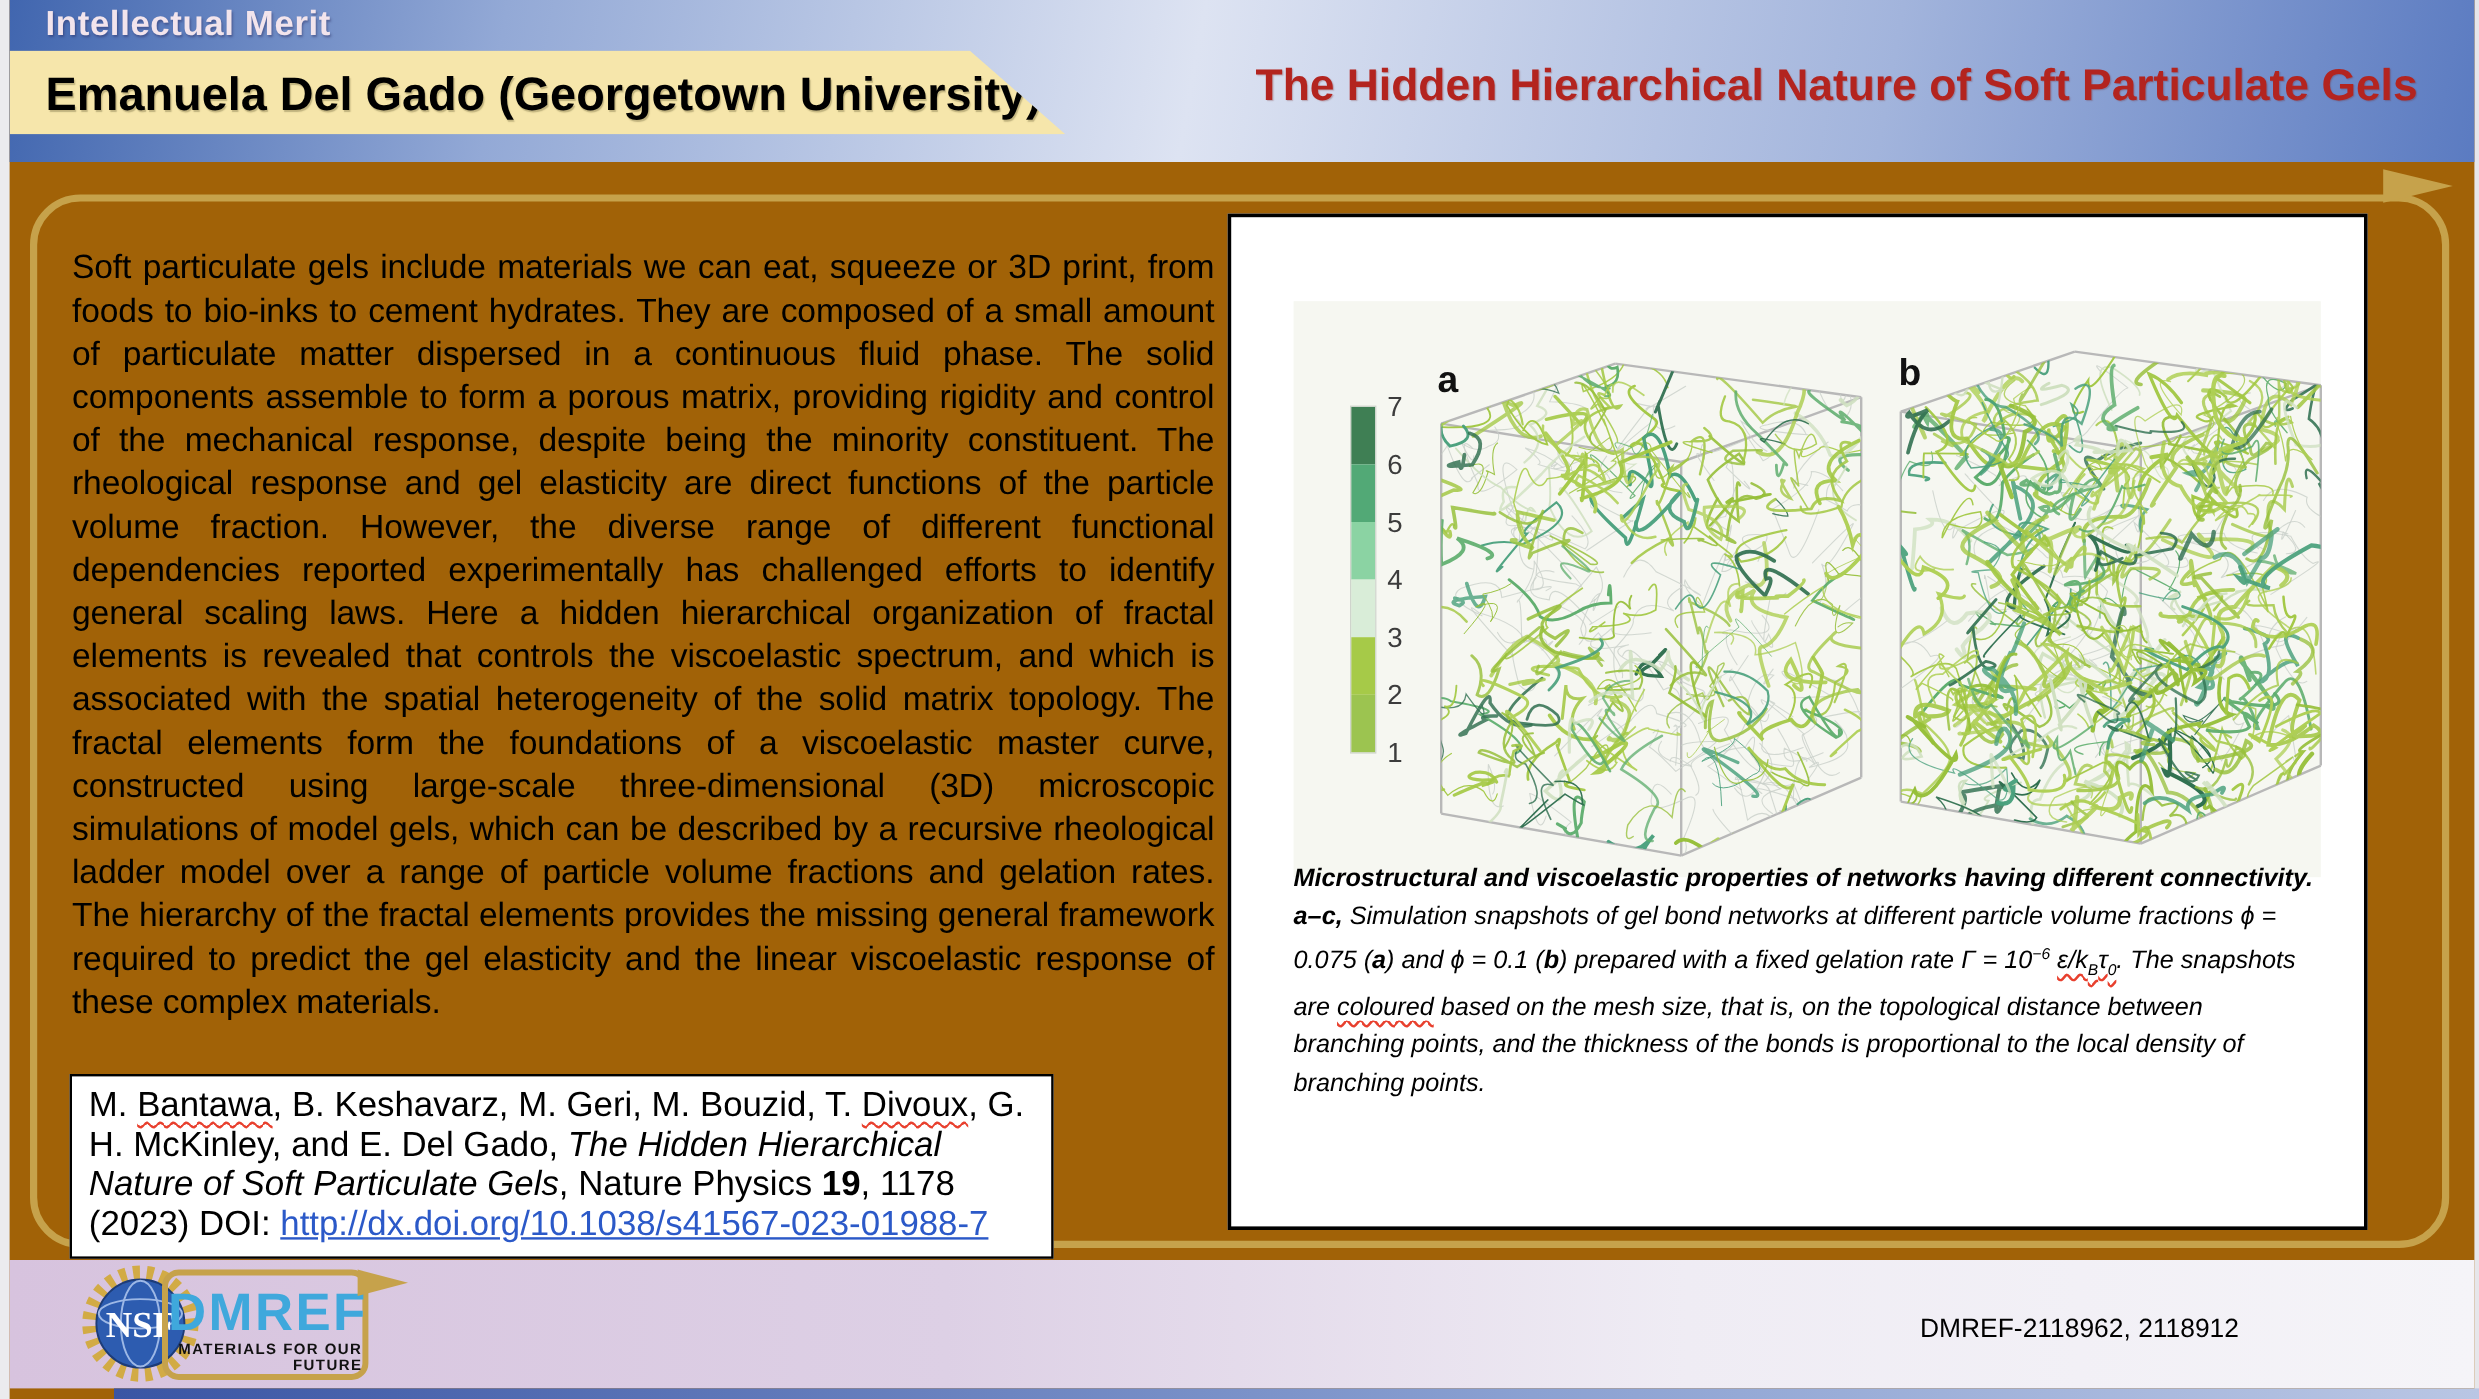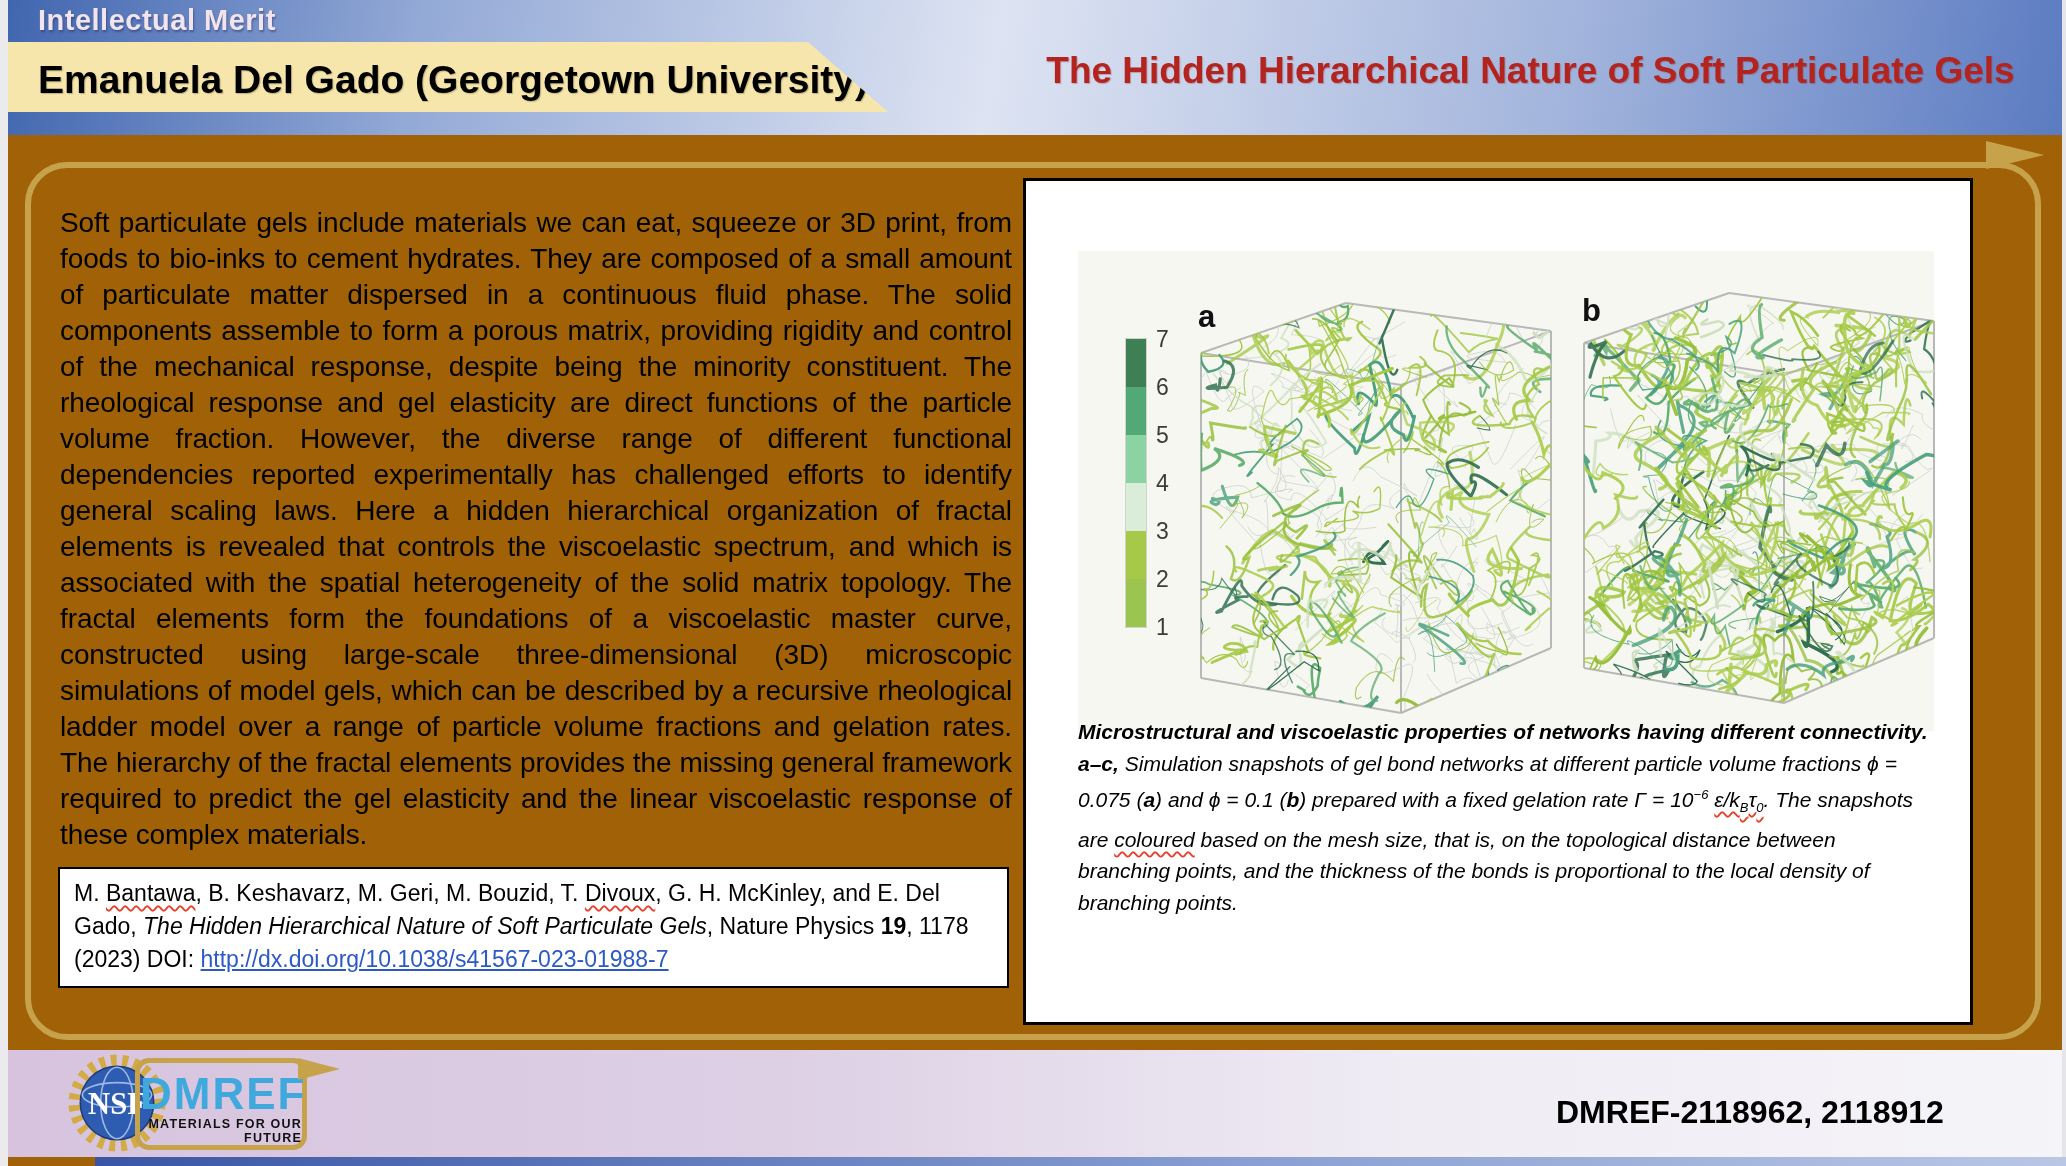--- a/index.html
+++ b/index.html
@@ -25,22 +25,22 @@
   .gold-box{position:absolute;left:25px;top:162px;width:2016px;height:878px;
     border:6px solid #c6a24b;border-radius:42px}
   .arrowhead{position:absolute;left:1986px;top:141px;width:0;height:0;
     border-top:14px solid transparent;border-bottom:14px solid transparent;border-left:58px solid #c6a24b}
 
   
   .abstract{position:absolute;left:60px;top:205px;width:952px;font-size:28px;line-height:36px;
     text-align:justify;letter-spacing:-.1px}
 
   
-  .cite-box{position:absolute;left:58px;top:867px;width:951px;border:2px solid #000;
-    padding:8px 14px 10px 14px;font-size:23px;line-height:33px;background:#fff}
+  .cite-box{position:absolute;left:58px;top:895px;width:820px;border:2px solid #000;
+    padding:8px 14px 10px 14px;font-size:29px;line-height:33px;background:#fff}
   .cite-link{color:#2b59c8;text-decoration:underline;cursor:pointer}
   .p-b{font-weight:700}
   .p-i{font-style:italic}
   .p-sq{text-decoration-line:underline;text-decoration-style:wavy;text-decoration-color:#e8402e;
     text-decoration-thickness:2px;text-underline-offset:4px}
   .p-sup{vertical-align:super;font-size:.62em}
   .p-sub{vertical-align:sub;font-size:.62em}
 
   
   .fig-panel{position:absolute;left:1023px;top:178px;width:950px;height:847px;border:3px solid #000;background:#fff}
@@ -61,21 +61,21 @@
   .footer{position:absolute;left:8px;top:1050px;width:2054px;height:107px;
     background:linear-gradient(90deg,#d7c3de 0%,#ddd0e5 38%,#efecf4 68%,#f5f4f8 100%)}
   .nsf-logo{position:absolute;left:58px;top:2px;width:102px;height:102px}
   .dmref-logo{position:absolute;left:127px;top:8px;width:172px;height:92px;border:5px solid #c6a24b;
     border-radius:14px;text-align:right;padding-top:9px}
   .dmref-arrow{position:absolute;right:-38px;top:-5px;width:0;height:0;
     border-top:11px solid transparent;border-bottom:11px solid transparent;border-left:42px solid #c6a24b}
   .dmref-name{font-size:44px;line-height:44px;font-weight:700;color:#3fa8dc;letter-spacing:2px}
   .dmref-sub{font-size:12.5px;font-weight:700;color:#111;letter-spacing:1.2px;margin-top:1px}
   .tagline{position:absolute;left:442px;top:42px;font-style:italic;font-weight:600;font-size:29px;color:#4a6fc8}
-  .awards{position:absolute;left:1548px;top:44px;font-size:32px;font-weight:700;color:#000}
+  .awards{position:absolute;left:1592px;top:44px;font-size:22px;font-weight:400;color:#000}
   .bottom-strip{position:absolute;left:95px;top:1157px;width:1971px;height:9px;
     background:linear-gradient(90deg,#3a55a4,#8ba1d2 60%,#b9c6e4)}
 </style>
 </head>
 <body>
 
 <div class="slide">
   <div class="edge-left"></div>
   <div class="edge-right"></div>
 

